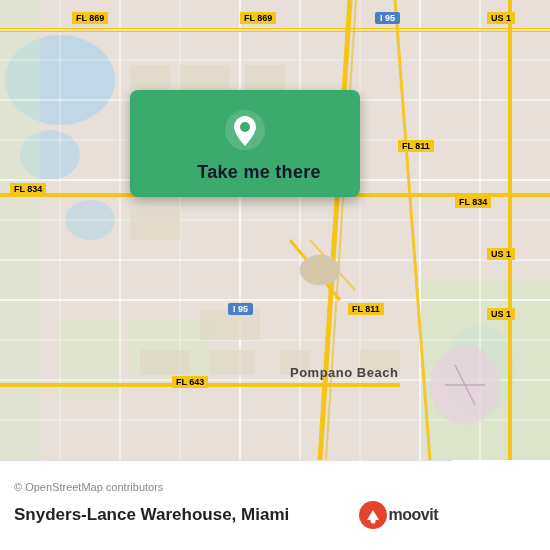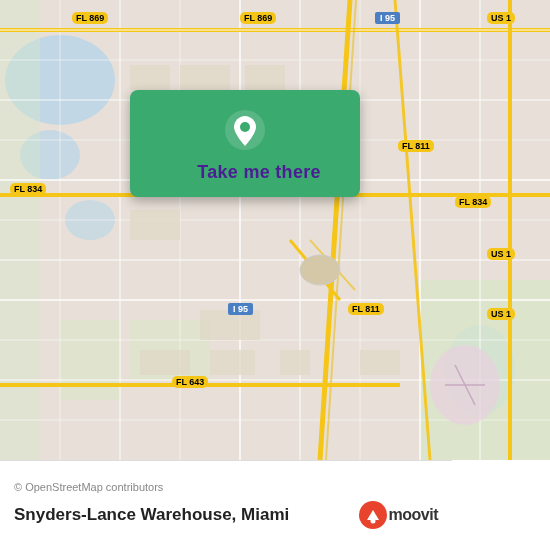--- a/index.html
+++ b/index.html
@@ -29,21 +29,21 @@
       cursor: pointer;
     }
 
     .location-pin-icon {
       width: 44px;
       height: 44px;
       margin-bottom: 10px;
     }
 
     .take-me-there-label {
-      color: #4c1d95;
+      color: #0f172a;
       font-size: 18px;
       font-weight: 600;
       letter-spacing: 0.3px;
       margin-left: 28px;
     }
 
     
     #bottom-bar {
       width: 452px;
       height: 90px;
@@ -102,21 +102,21 @@
     }
 
     
     .road-label {
       position: absolute;
       background: #f5c518;
       color: #000;
       font-size: 9px;
       font-weight: bold;
       padding: 1px 4px;
-      border-radius: 5px;
+      border-radius: 0;
       white-space: nowrap;
     }
 
     .highway-label {
       background: #4a90d9;
       color: white;
       border-radius: 2px;
       padding: 1px 5px;
       font-size: 9px;
       font-weight: bold;
@@ -215,20 +215,21 @@
   <div class="road-label" style="top:12px; left:487px;">US 1</div>
   <div class="road-label" style="top:140px; left:398px;">FL 811</div>
   <div class="road-label" style="top:183px; left:10px;">FL 834</div>
   <div class="road-label" style="top:196px; left:455px;">FL 834</div>
   <div class="road-label" style="top:248px; left:487px;">US 1</div>
   <div class="highway-label" style="top:303px; left:228px; background:#4a7fc4;">I 95</div>
   <div class="road-label" style="top:303px; left:348px;">FL 811</div>
   <div class="road-label" style="top:376px; left:172px;">FL 643</div>
   <div class="road-label" style="top:308px; left:487px;">US 1</div>
 
+  <div class="pompano-label">Pompano Beach</div>
 
   <div class="take-me-there-container">
     <svg class="location-pin-icon" viewBox="0 0 44 44" xmlns="http://www.w3.org/2000/svg">
       <circle cx="22" cy="22" r="20" fill="rgba(255,255,255,0.15)"></circle>
       <path d="M22 8 C16 8 11 13 11 19 C11 26 22 38 22 38 C22 38 33 26 33 19 C33 13 28 8 22 8 Z" fill="white"></path>
       <circle cx="22" cy="19" r="5" fill="#3aaa6e"></circle>
     </svg>
     <span class="take-me-there-label">Take me there</span>
   </div>
 </div>

